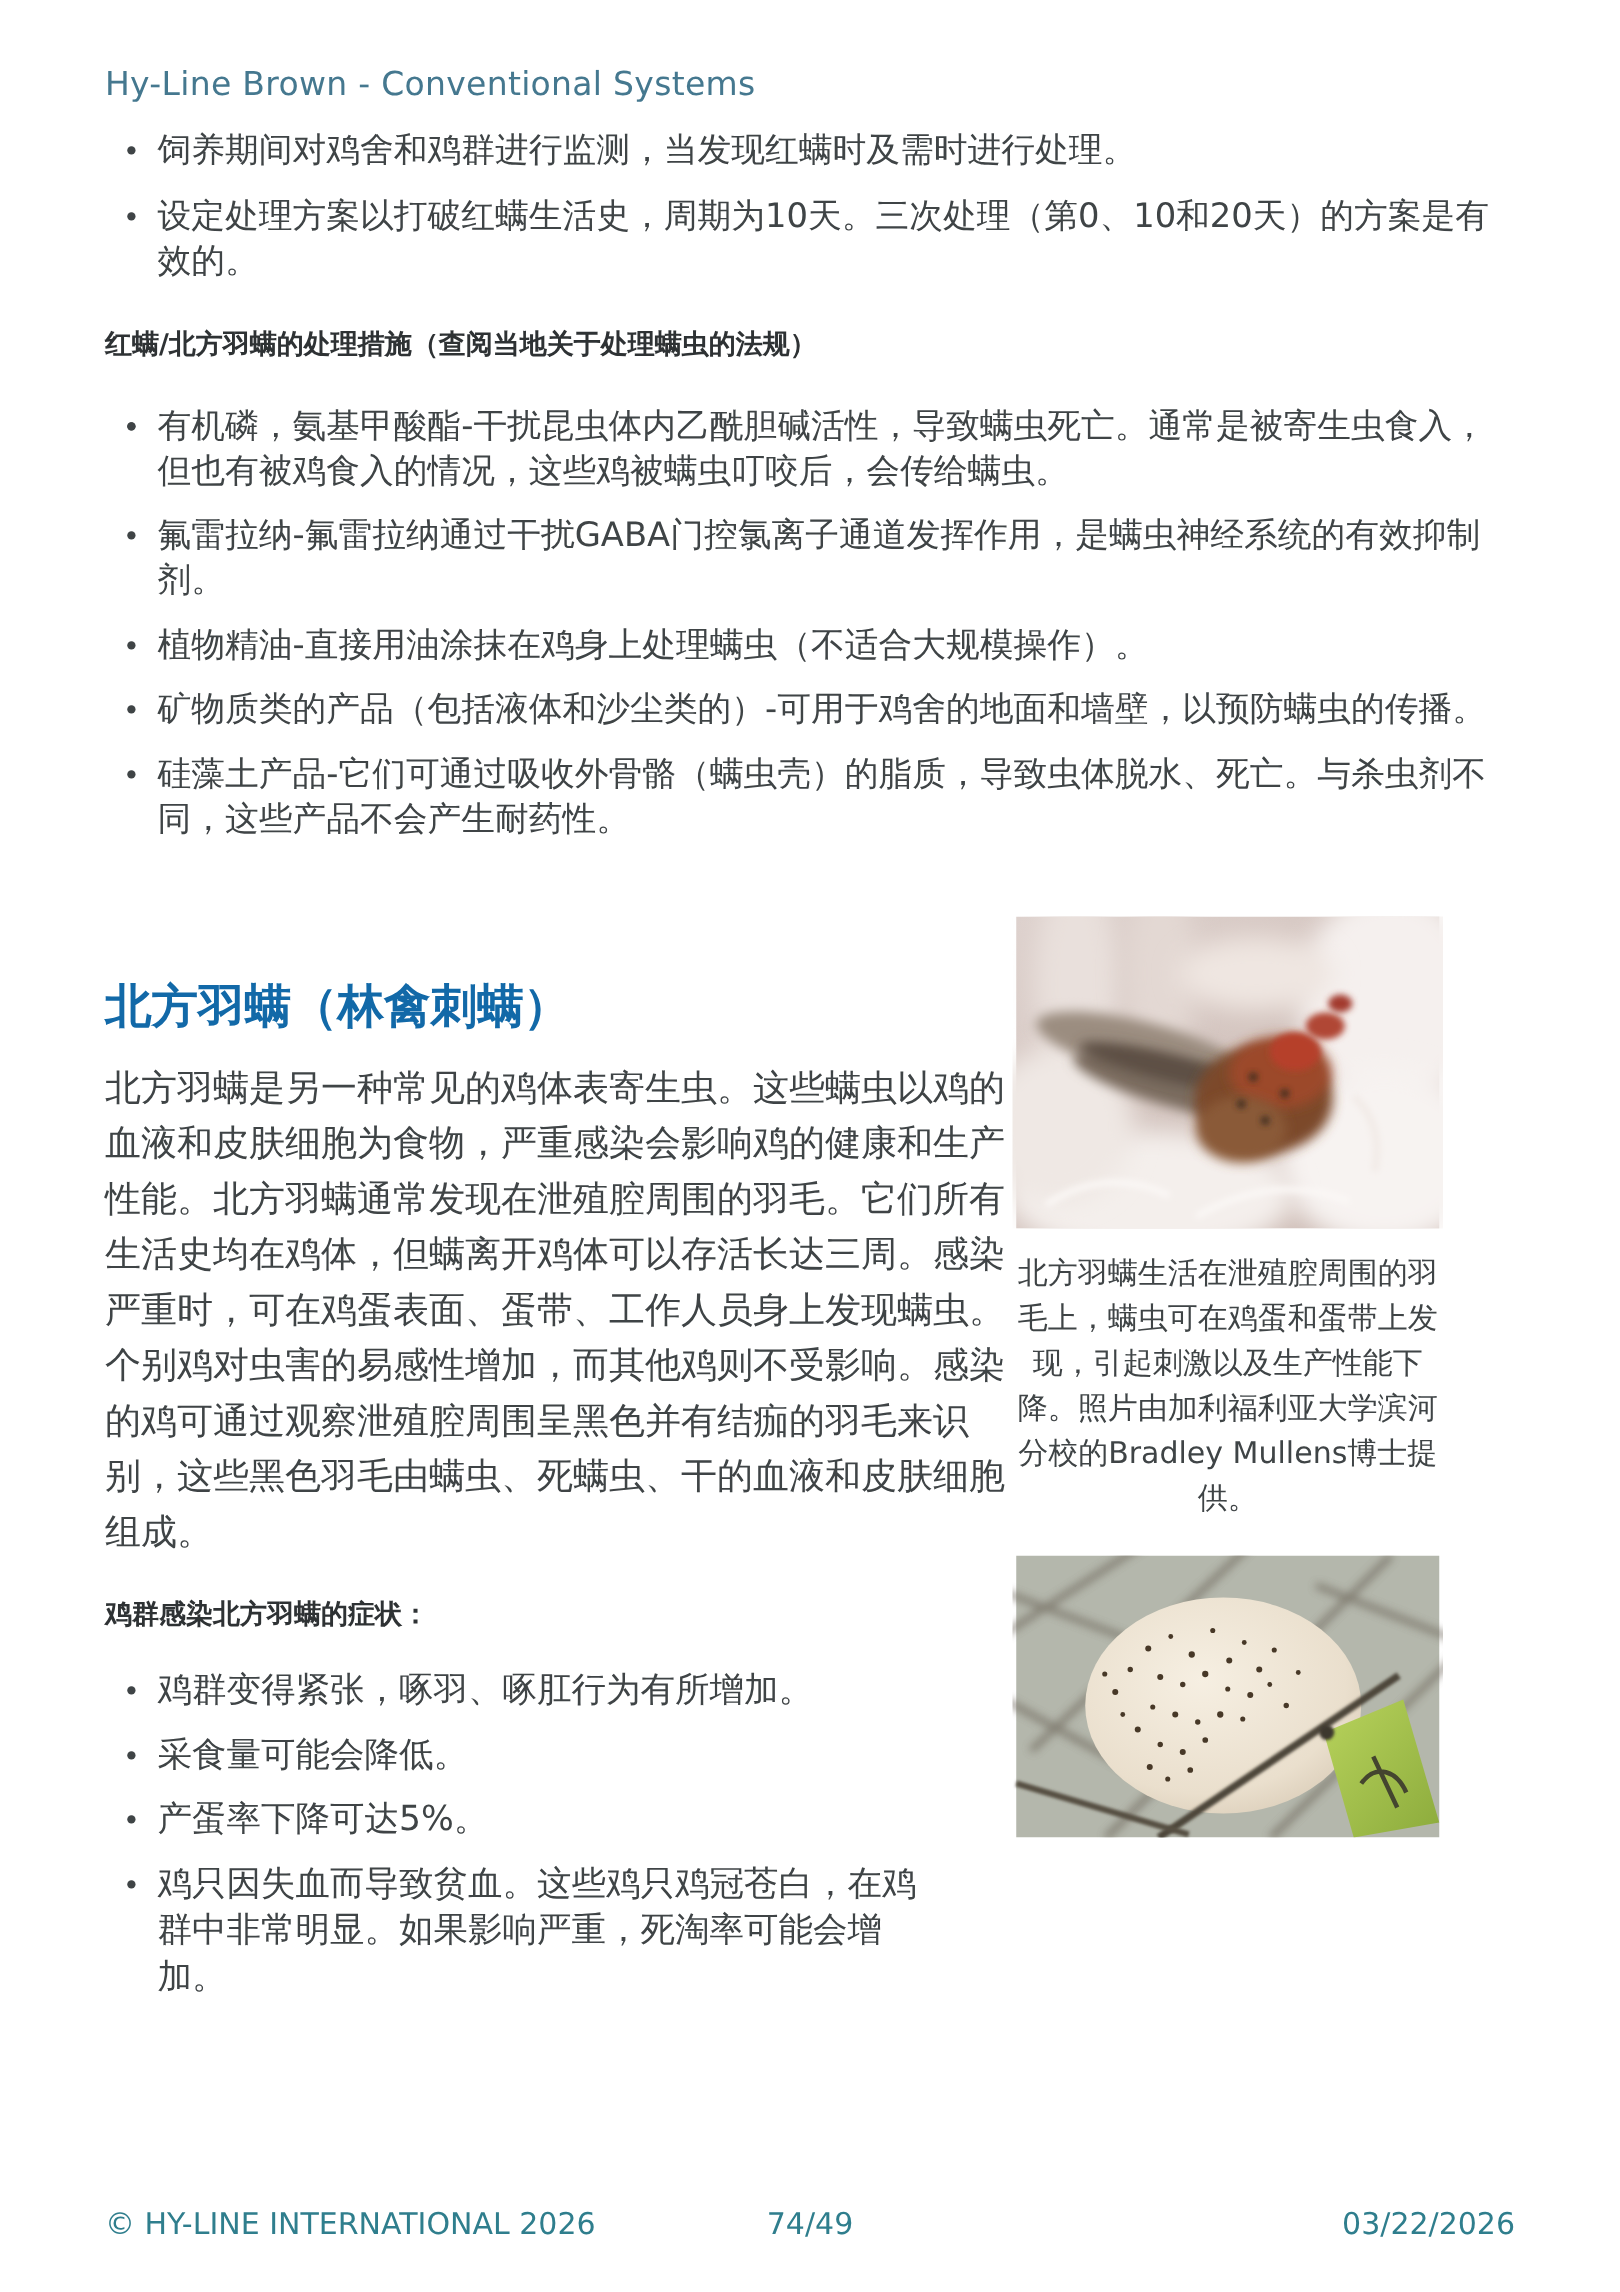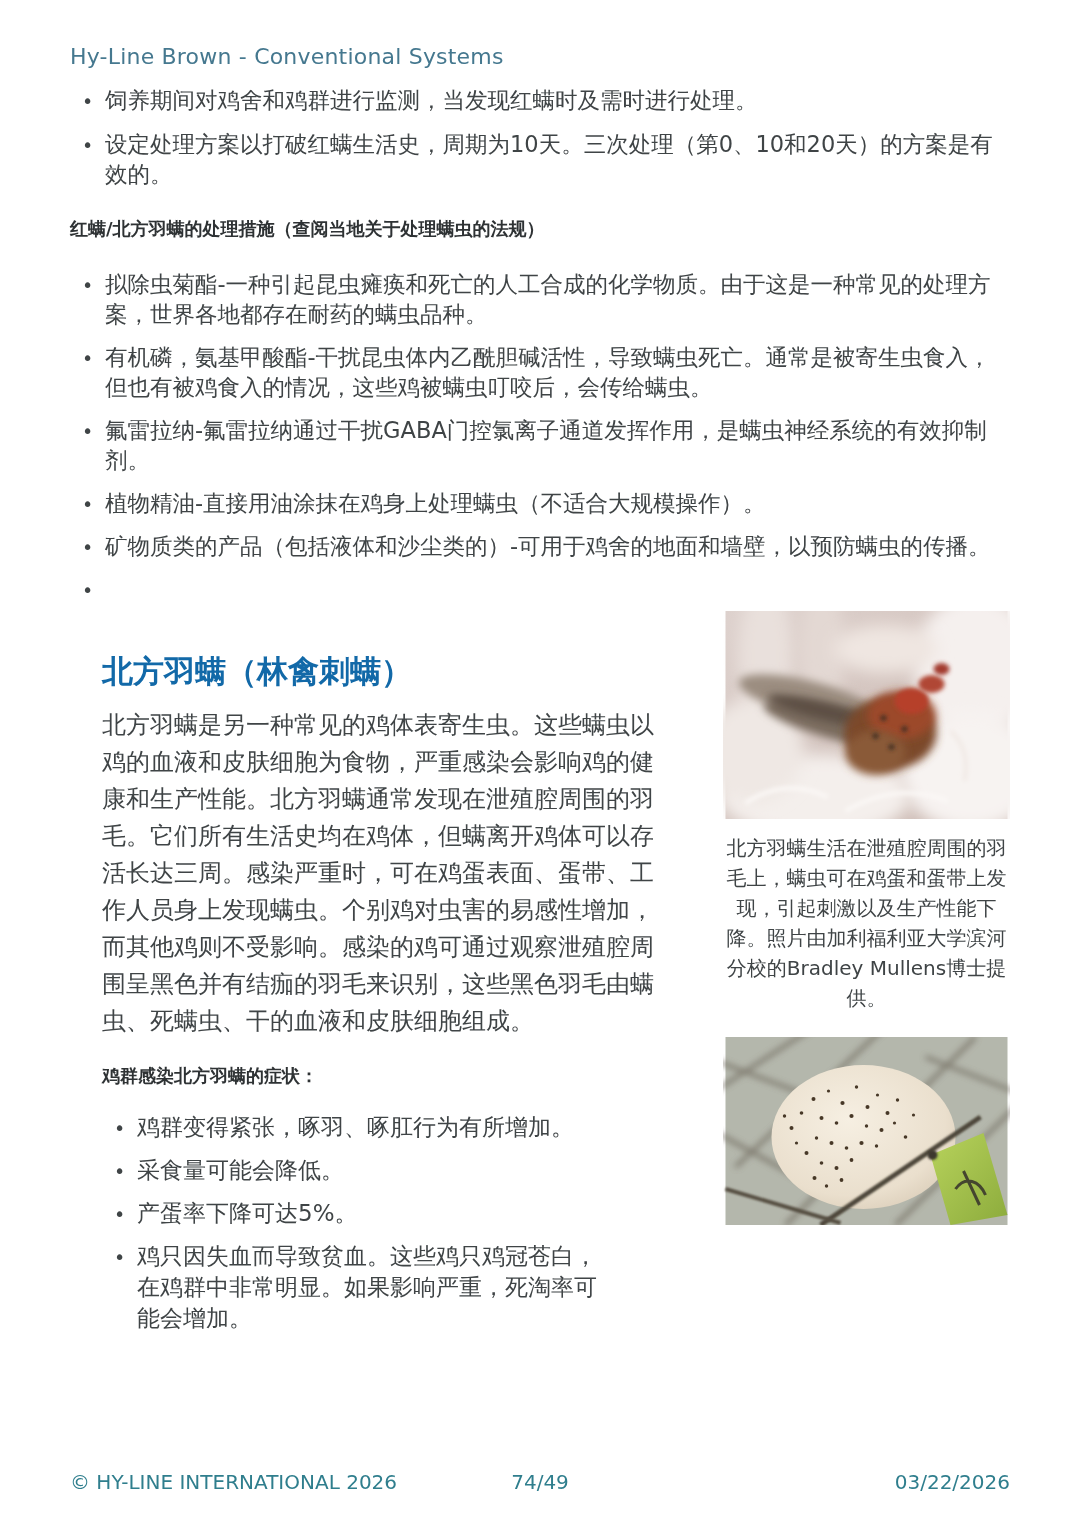--- a/index.html
+++ b/index.html
@@ -10,21 +10,21 @@
   }
   .doc-header{font-size:22px;color:#45788f;letter-spacing:.2px;}
   ul{list-style:none;margin:0;padding:0;}
   .blist li{position:relative;padding-left:35px;font-size:22.5px;line-height:30px;}
   .blist .marker{position:absolute;left:12px;top:1px;font-size:19px;}
   .intro-list{margin-top:16px;}
   .intro-list li + li{margin-top:14px;}
   .treat-heading{margin-top:28px;font-size:18px;font-weight:700;color:#2e3234;}
   .treat-list{margin-top:28px;}
   .treat-list li + li{margin-top:13px;}
-  .columns{display:flex;margin-top:50px;gap:48px;margin-left:32px;}
+  .columns{display:flex;margin-top:50px;}
   .col-left{width:605px;box-sizing:border-box;padding-top:40px;}
   .section-title{font-size:31px;font-weight:700;color:#1269a8;line-height:40px;}
   .section-par{margin-top:16px;font-size:24px;line-height:37px;}
   .symptoms-heading{margin-top:24px;font-size:18px;font-weight:700;color:#2e3234;}
   .symptom-list{margin-top:24px;}
   .symptom-list li{position:relative;padding-left:35px;padding-right:58px;font-size:23px;line-height:31px;}
   .symptom-list .marker{position:absolute;left:12px;top:1px;font-size:19px;}
   .symptom-list li + li{margin-top:12px;}
   .col-right{width:287px;flex:0 0 287px;}
   figure{margin:0;}
@@ -55,40 +55,40 @@
       <span class="marker">•</span>
       <span>设定处理方案以打破红螨生活史，周期为10天。三次处理（第0、10和20天）的方案是有效的。</span>
     </li>
   </ul>
 
   <div class="treat-heading">红螨/北方羽螨的处理措施（查阅当地关于处理螨虫的法规）</div>
 
   <ul class="blist treat-list">
     <li>
       <span class="marker">•</span>
-      <span>拟除虫菊酯-一种引起昆虫瘫痪和死亡的人工合成的化学物质。由于这是一种常见的处理方案，世界各地都存在耐药的螨虫品种。</span>
     </li>
     <li>
       <span class="marker">•</span>
       <span>有机磷，氨基甲酸酯-干扰昆虫体内乙酰胆碱活性，导致螨虫死亡。通常是被寄生虫食入，但也有被鸡食入的情况，这些鸡被螨虫叮咬后，会传给螨虫。</span>
     </li>
     <li>
       <span class="marker">•</span>
       <span>氟雷拉纳-氟雷拉纳通过干扰GABA门控氯离子通道发挥作用，是螨虫神经系统的有效抑制剂。</span>
     </li>
     <li>
       <span class="marker">•</span>
       <span>植物精油-直接用油涂抹在鸡身上处理螨虫（不适合大规模操作）。</span>
     </li>
     <li>
       <span class="marker">•</span>
       <span>矿物质类的产品（包括液体和沙尘类的）-可用于鸡舍的地面和墙壁，以预防螨虫的传播。</span>
     </li>
     <li>
       <span class="marker">•</span>
+      <span>硅藻土产品-它们可通过吸收外骨骼（螨虫壳）的脂质，导致虫体脱水、死亡。与杀虫剂不同，这些产品不会产生耐药性。</span>
     </li>
   </ul>
 
   <div class="columns">
 
     <div class="col-left">
       <div class="section-title">北方羽螨（林禽刺螨）</div>
       <div class="section-par">北方羽螨是另一种常见的鸡体表寄生虫。这些螨虫以鸡的血液和皮肤细胞为食物，严重感染会影响鸡的健康和生产性能。北方羽螨通常发现在泄殖腔周围的羽毛。它们所有生活史均在鸡体，但螨离开鸡体可以存活长达三周。感染严重时，可在鸡蛋表面、蛋带、工作人员身上发现螨虫。个别鸡对虫害的易感性增加，而其他鸡则不受影响。感染的鸡可通过观察泄殖腔周围呈黑色并有结痂的羽毛来识别，这些黑色羽毛由螨虫、死螨虫、干的血液和皮肤细胞组成。</div>
       <div class="symptoms-heading">鸡群感染北方羽螨的症状：</div>
       <ul class="symptom-list">

